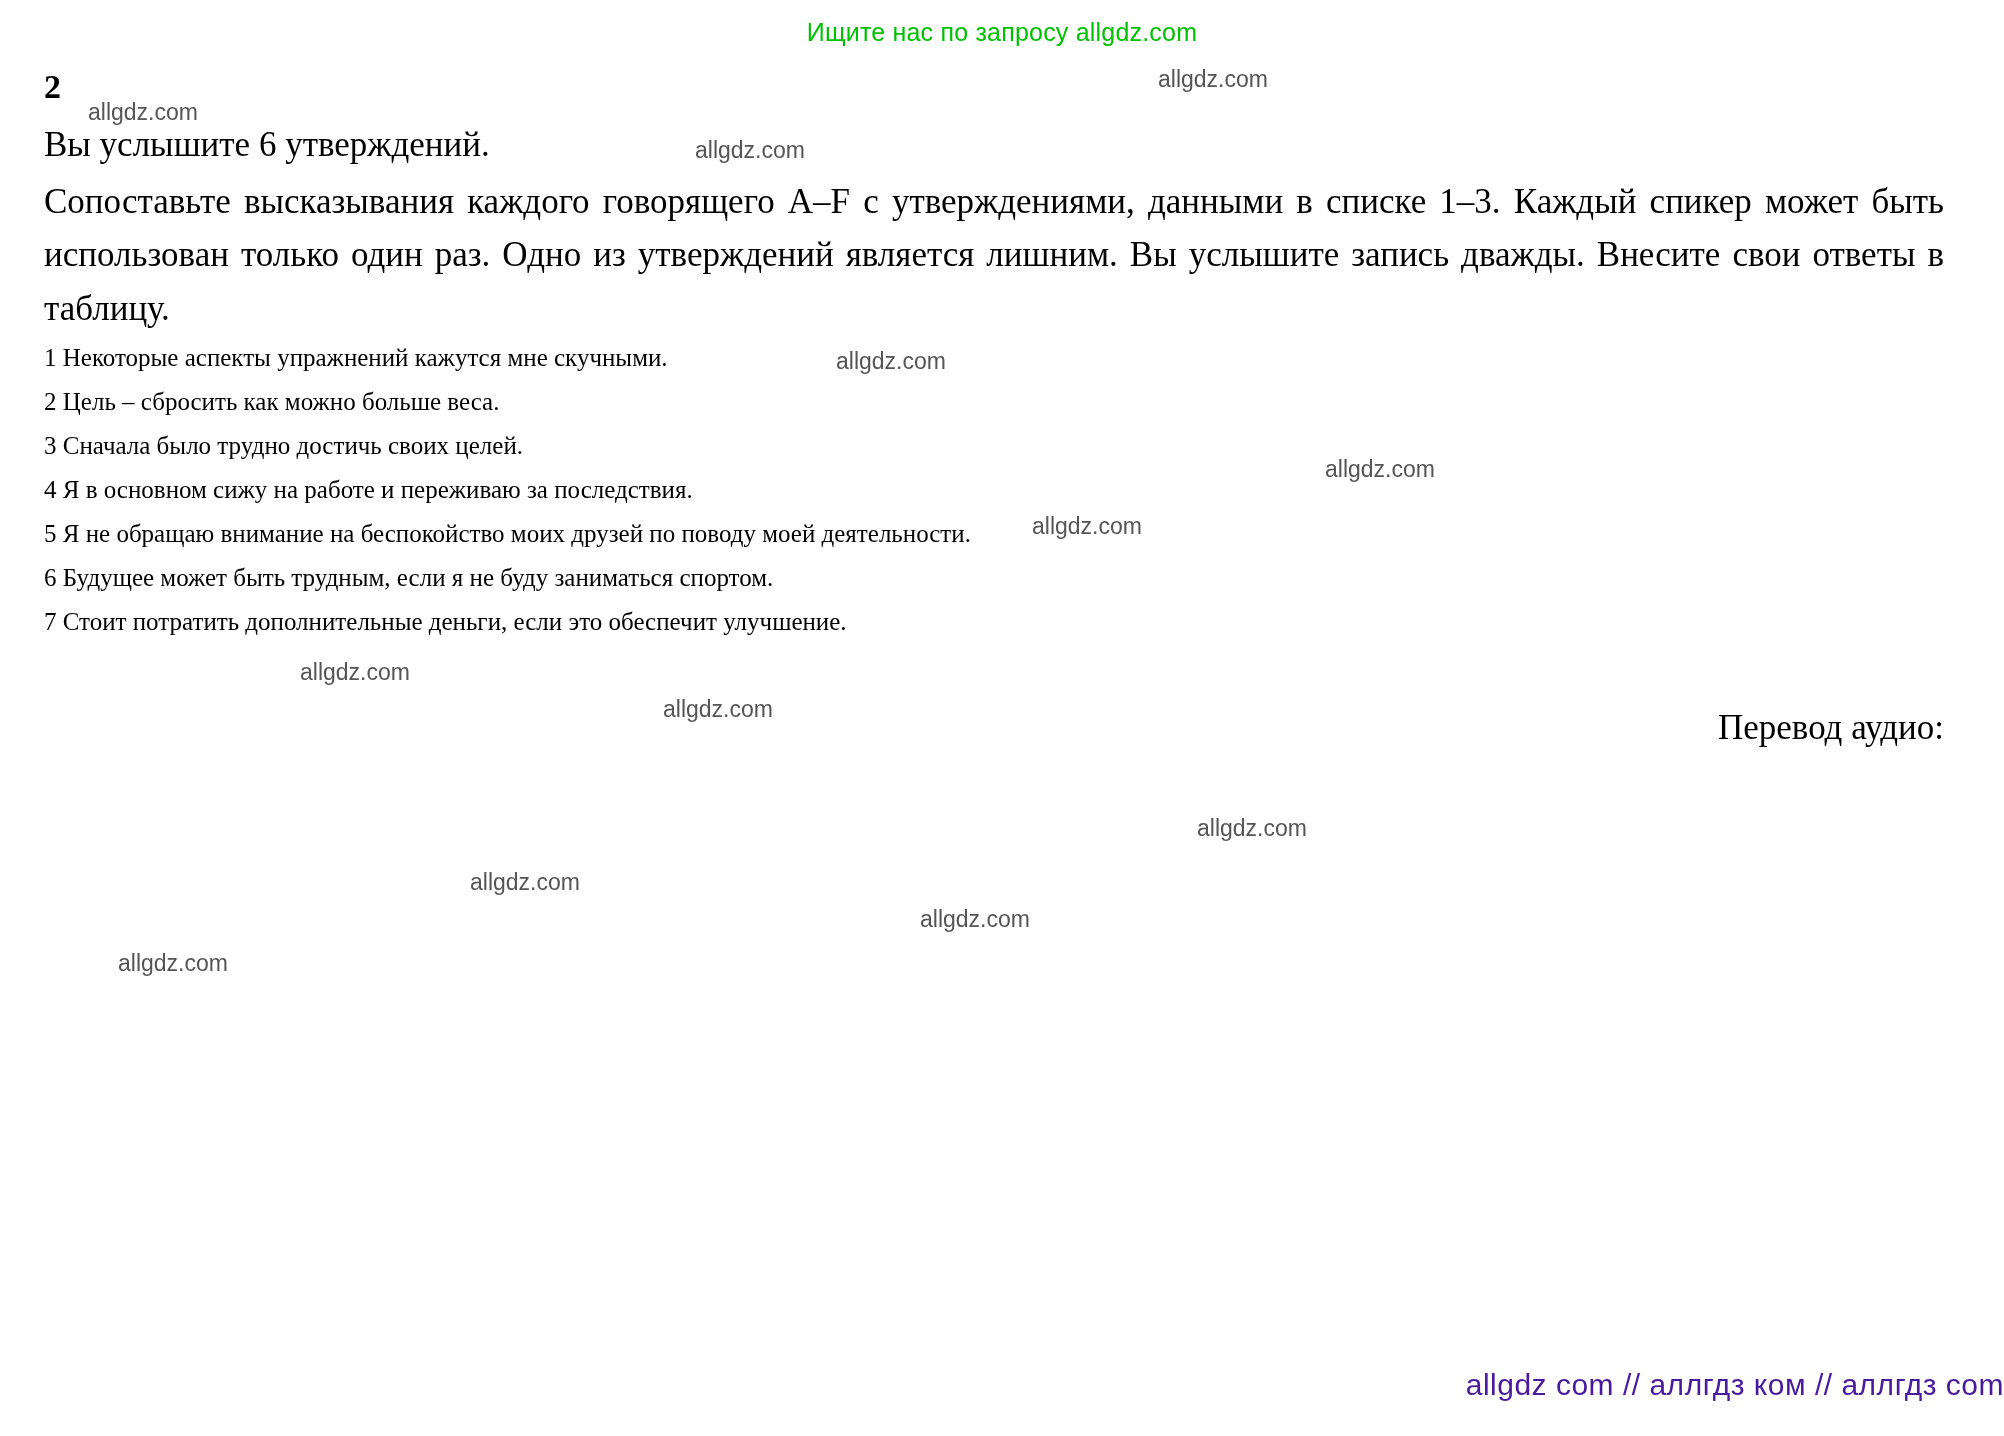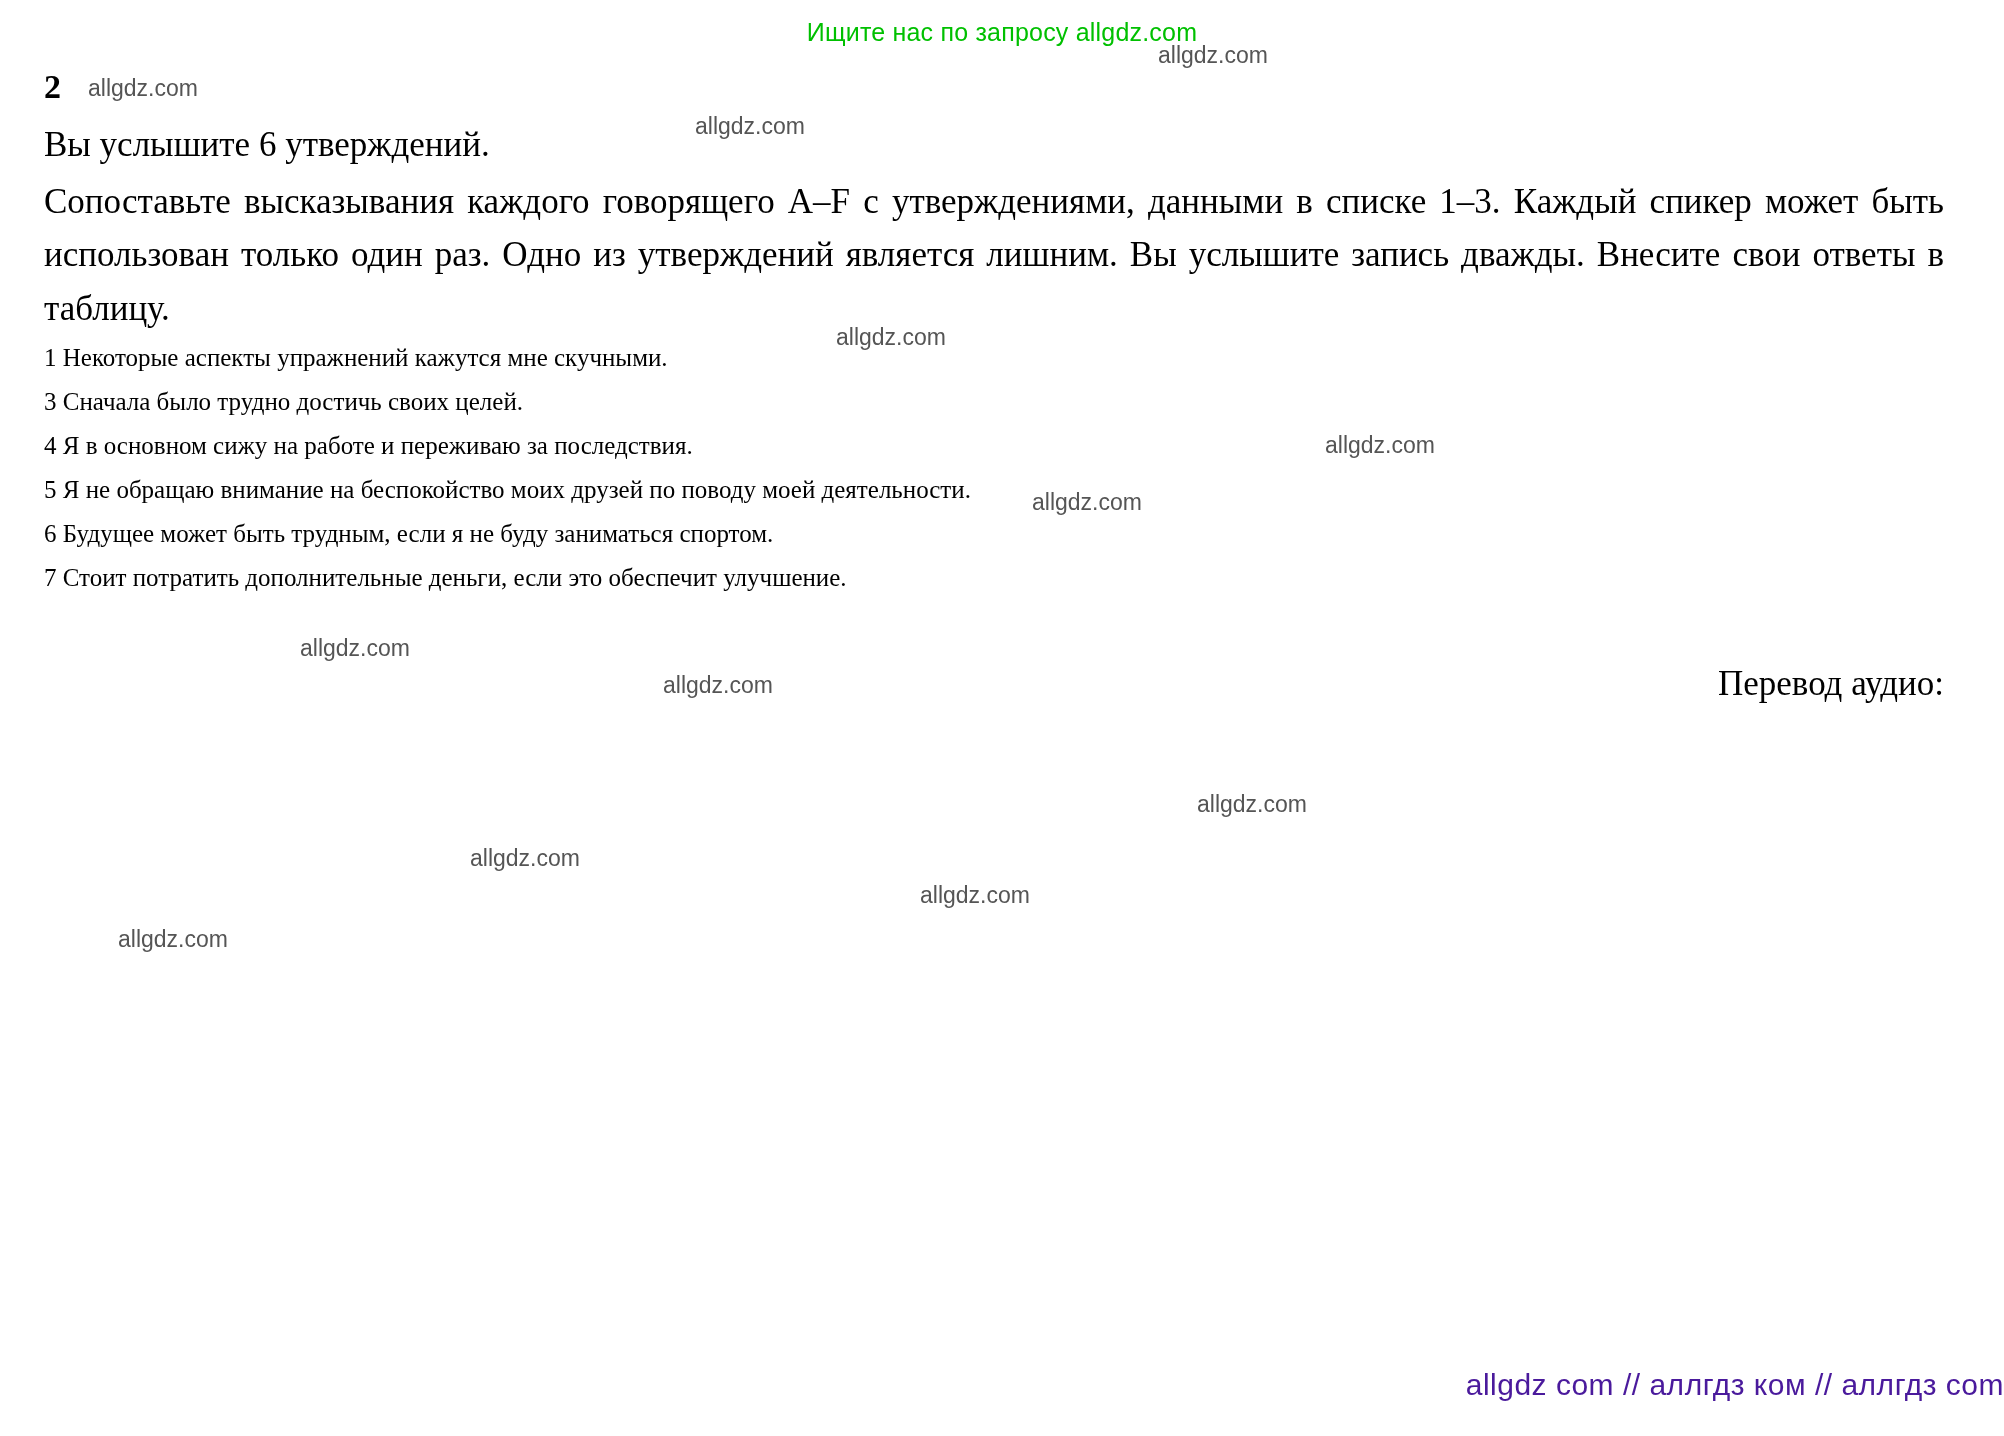--- a/index.html
+++ b/index.html
@@ -84,20 +84,21 @@
   }
 
   
   .wm {
     position: absolute;
     font-family: "Liberation Sans", sans-serif;
     font-size: 23px;
     color: #555555;
     white-space: nowrap;
     pointer-events: none;
+    margin-top: 24px;
   }
 
   
   .footer {
     position: absolute;
     bottom: 34px;
     left: 0;
     width: 100%;
     text-align: right;
     font-family: "Liberation Sans", sans-serif;
@@ -116,20 +117,21 @@
   <div class="content">
 
     <div class="task-number">2</div>
 
     <p class="para">Вы услышите 6 утверждений.</p>
 
     <p class="para justified">Сопоставьте высказывания каждого говорящего A–F с утверждениями, данными в списке 1–3. Каждый спикер может быть использован только один раз. Одно из утверждений является лишним. Вы услышите запись дважды. Внесите свои ответы в таблицу.</p>
 
     <div class="item">1 Некоторые аспекты упражнений кажутся мне скучными.</div>
 
+    <div class="item">2 Цель – сбросить как можно больше веса.</div>
 
     <div class="item">3 Сначала было трудно достичь своих целей.</div>
 
     <div class="item">4 Я в основном сижу на работе и переживаю за последствия.</div>
 
     <div class="item justify">5 Я не обращаю внимание на беспокойство моих друзей по поводу моей деятельности.</div>
 
     <div class="item">6 Будущее может быть трудным, если я не буду заниматься спортом.</div>
 
     <div class="item">7 Стоит потратить дополнительные деньги, если это обеспечит улучшение.</div>

